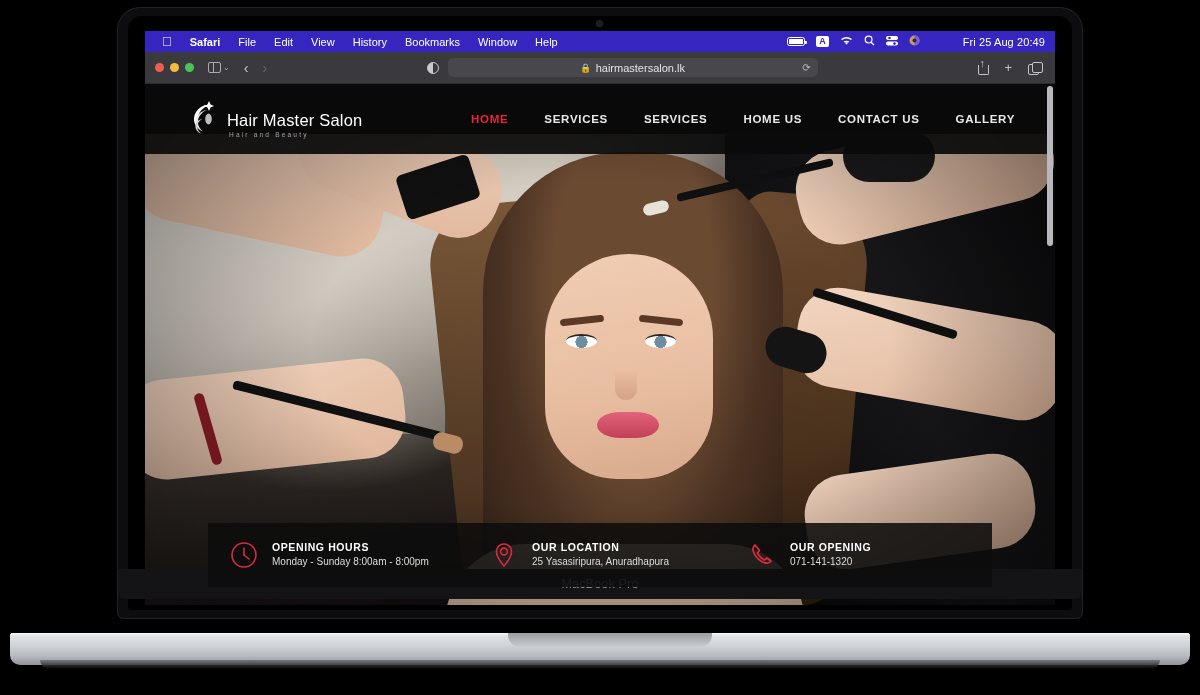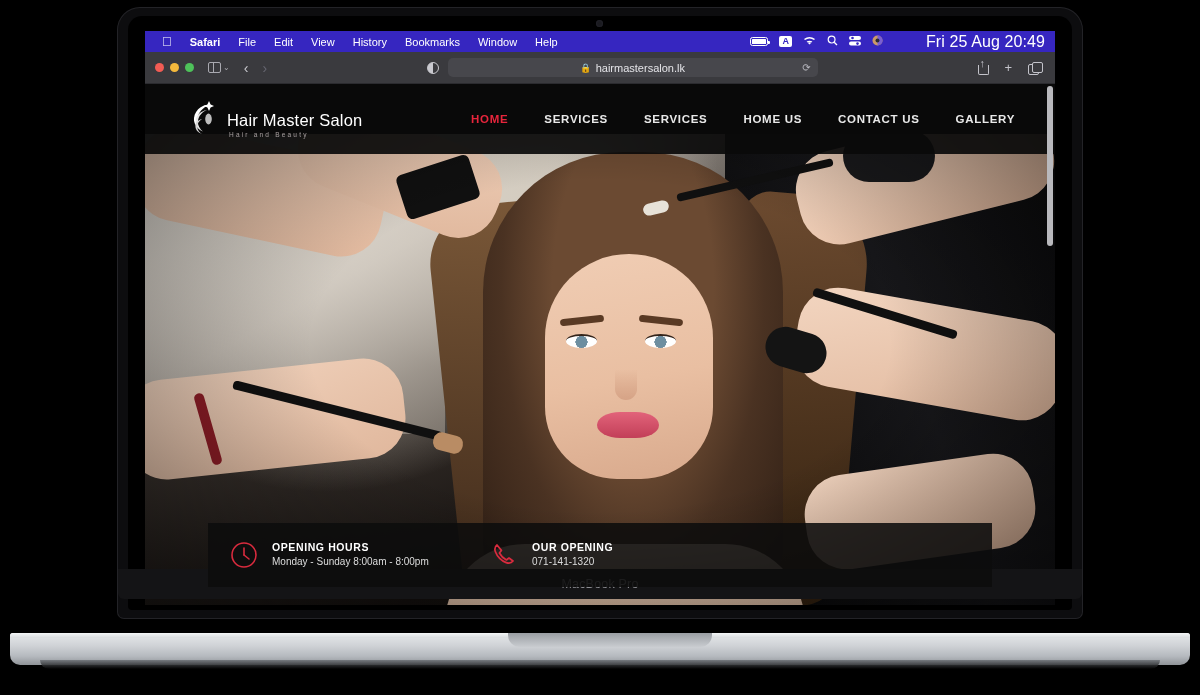--- a/index.html
+++ b/index.html
@@ -78,21 +78,21 @@
     position: relative; background: #fff; background-clip: content-box; padding: 1px;
   }
   .ico-batt::after {
     content: ""; position: absolute; right: -3px; top: 2.5px;
     width: 2px; height: 3.5px; background: #fff; border-radius: 0 1px 1px 0;
   }
   .ico-abc {
     background: #fff; color: #3626c0; font-size: 9px; font-weight: bold;
     border-radius: 2px; padding: 0 3px; line-height: 11px;
   }
-  .mb-time { font-size: 16px; letter-spacing: .1px; padding-left: 32px; }
+  .mb-time { font-size: 11px; letter-spacing: .1px; padding-left: 32px; }
 
   
   .toolbar {
     position: absolute; left: 0; top: 21px; width: 910px; height: 32px;
     background: #3a3a3e; display: flex; align-items: center;
     border-bottom: 1px solid #2b2b2f;
   }
   .lights { display: flex; gap: 6px; padding-left: 10px; }
   .light { width: 9px; height: 9px; border-radius: 50%; }
   .l-red { background: #f25c54; } .l-yel { background: #f5b93c; } .l-grn { background: #4ec25a; }
@@ -432,20 +432,32 @@
               <circle cx="14" cy="14" r="12" fill="none" stroke="#d92b3e" stroke-width="1.6"></circle>
               <line x1="14" y1="14" x2="14" y2="7" stroke="#d92b3e" stroke-width="1.6" stroke-linecap="round"></line>
               <line x1="14" y1="14" x2="19" y2="18" stroke="#d92b3e" stroke-width="1.6" stroke-linecap="round"></line>
             </svg>
           </span>
           <span class="info-txt">
             <span class="info-title">OPENING HOURS</span>
             <span class="info-val">Monday - Sunday 8:00am - 8:00pm</span>
           </span>
         </div>
+        <div class="info-col c2">
+          <span class="info-ico">
+            <svg viewBox="0 0 28 28" width="28" height="28">
+              <path d="M14 3c-4.2 0-7.5 3.3-7.5 7.5C6.5 16.3 14 25 14 25s7.5-8.7 7.5-14.5C21.5 6.3 18.2 3 14 3z" fill="none" stroke="#d92b3e" stroke-width="1.6"></path>
+              <circle cx="14" cy="10.5" r="3.4" fill="none" stroke="#d92b3e" stroke-width="1.6"></circle>
+            </svg>
+          </span>
+          <span class="info-txt">
+            <span class="info-title">OUR LOCATION</span>
+            <span class="info-val">25 Yasasiripura, Anuradhapura</span>
+          </span>
+        </div>
         <div class="info-col c3">
           <span class="info-ico">
             <svg viewBox="0 0 28 28" width="28" height="28">
               <path d="M7 4c-2 1.5-2.6 4-1.6 6.8 1.6 4.6 6.2 9.2 10.8 10.8 2.8 1 5.3.4 6.8-1.6l-4-3-2.6 2c-2.6-1.4-5.6-4.4-7-7l2-2.6z" fill="none" stroke="#d92b3e" stroke-width="1.7" stroke-linejoin="round"></path>
             </svg>
           </span>
           <span class="info-txt">
             <span class="info-title">OUR OPENING</span>
             <span class="info-val">071-141-1320</span>
           </span>

